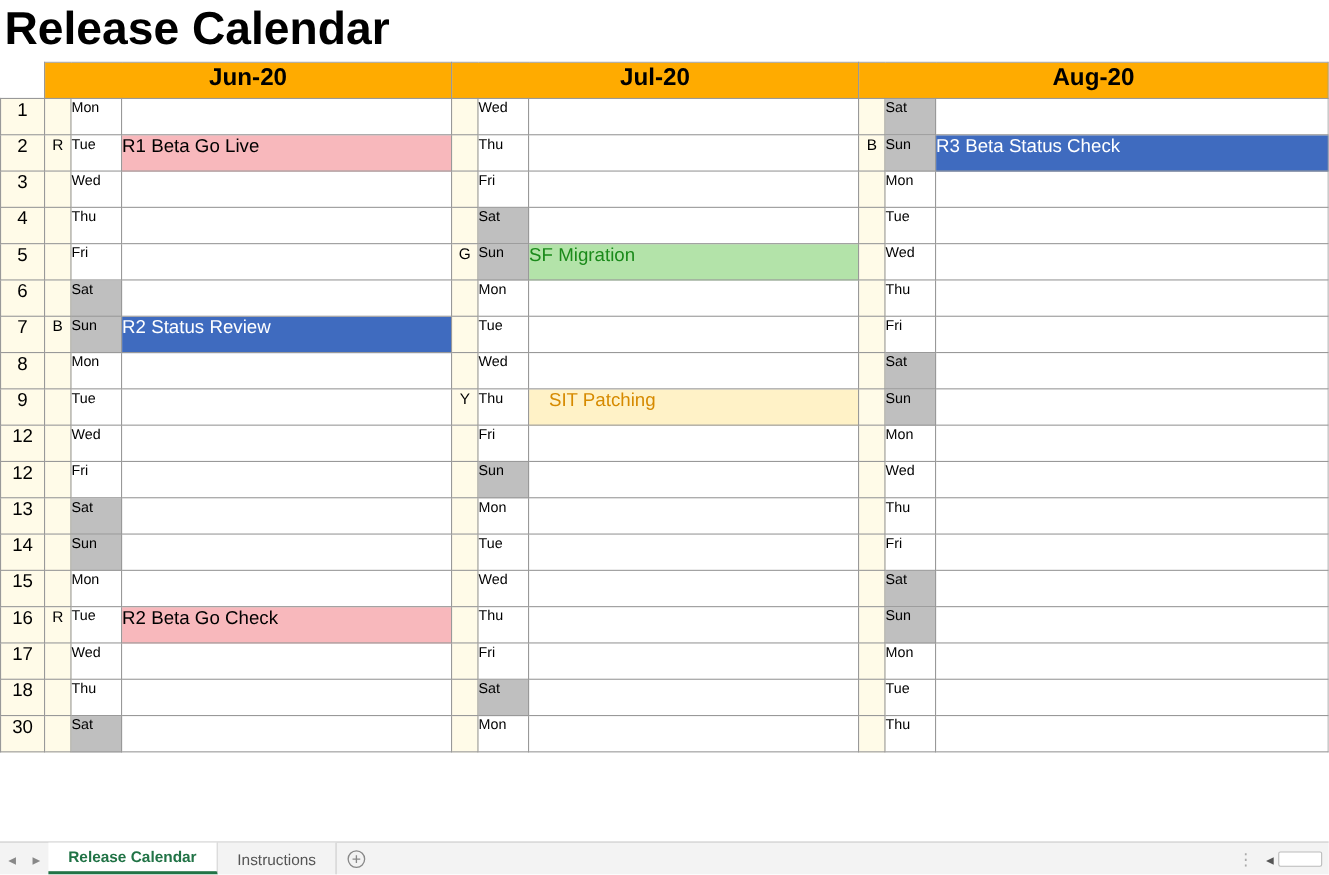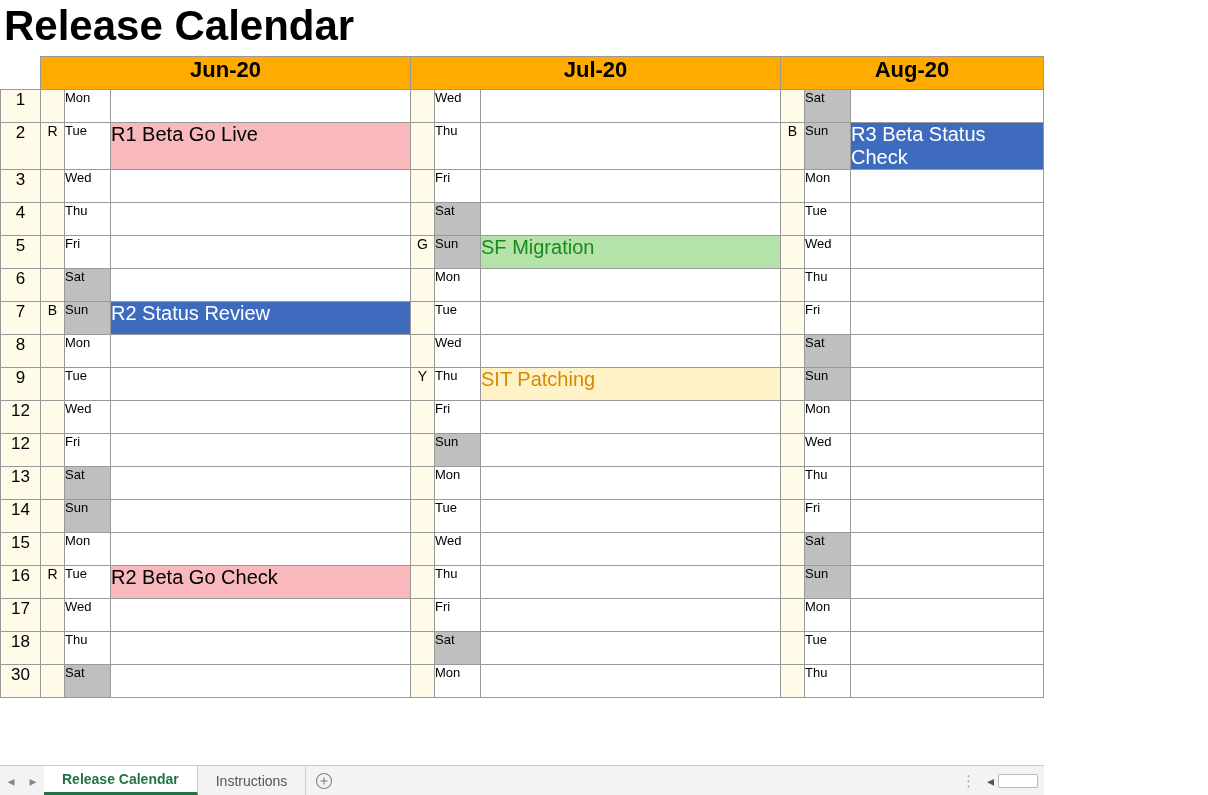--- a/index.html
+++ b/index.html
@@ -5,21 +5,21 @@
   * { box-sizing: border-box; }
   html, body {
     margin: 0; padding: 0;
     font-family: Arial, Helvetica, sans-serif;
     font-size: 14px;
     background: #fff;
     color: #000;
     overflow: hidden;
   }
   .page {
-    width: 1044px;
+    width: 1208px;
     height: 795px;
     position: relative;
     display: flex;
     flex-direction: column;
   }
   .title {
     font-size: 42px;
     font-weight: bold;
     padding: 2px 4px 6px 4px;
   }
@@ -67,30 +67,30 @@
     vertical-align: top;
     padding-top: 2px;
   }
   td.day {
     font-size: 13px;
     padding: 2px 0 0 4px;
     vertical-align: top;
   }
   td.day.weekend { background: #bfbfbf; }
   td.event {
-    font-size: 20px;
+    font-size: 17px;
     padding: 4px 0 0 4px;
     vertical-align: top;
   }
   td.event.red    { background: #f8b8bc; color:#000; }
   td.event.blue   { background: #3f6bbf; color:#fff; }
   td.event.green  { background: #b3e3a9; color:#228b22; color:#1a8a1a; }
   td.event.yellow { background: #fff2c7; color:#dd9500; }
   td.event.green span { color:#1a8a1a;text-align:center; }
-  td.event.yellow span { color:#d68a00; }
+  td.event.yellow span { color:#d68a00;margin-left:18px; }
 
   td.blank-head { border: none !important; background:#fff; }
 
   
   .tabstrip {
     height: 30px;
     display: flex;
     align-items: stretch;
     background: #f3f3f3;
     border-top: 1px solid #ccc;

